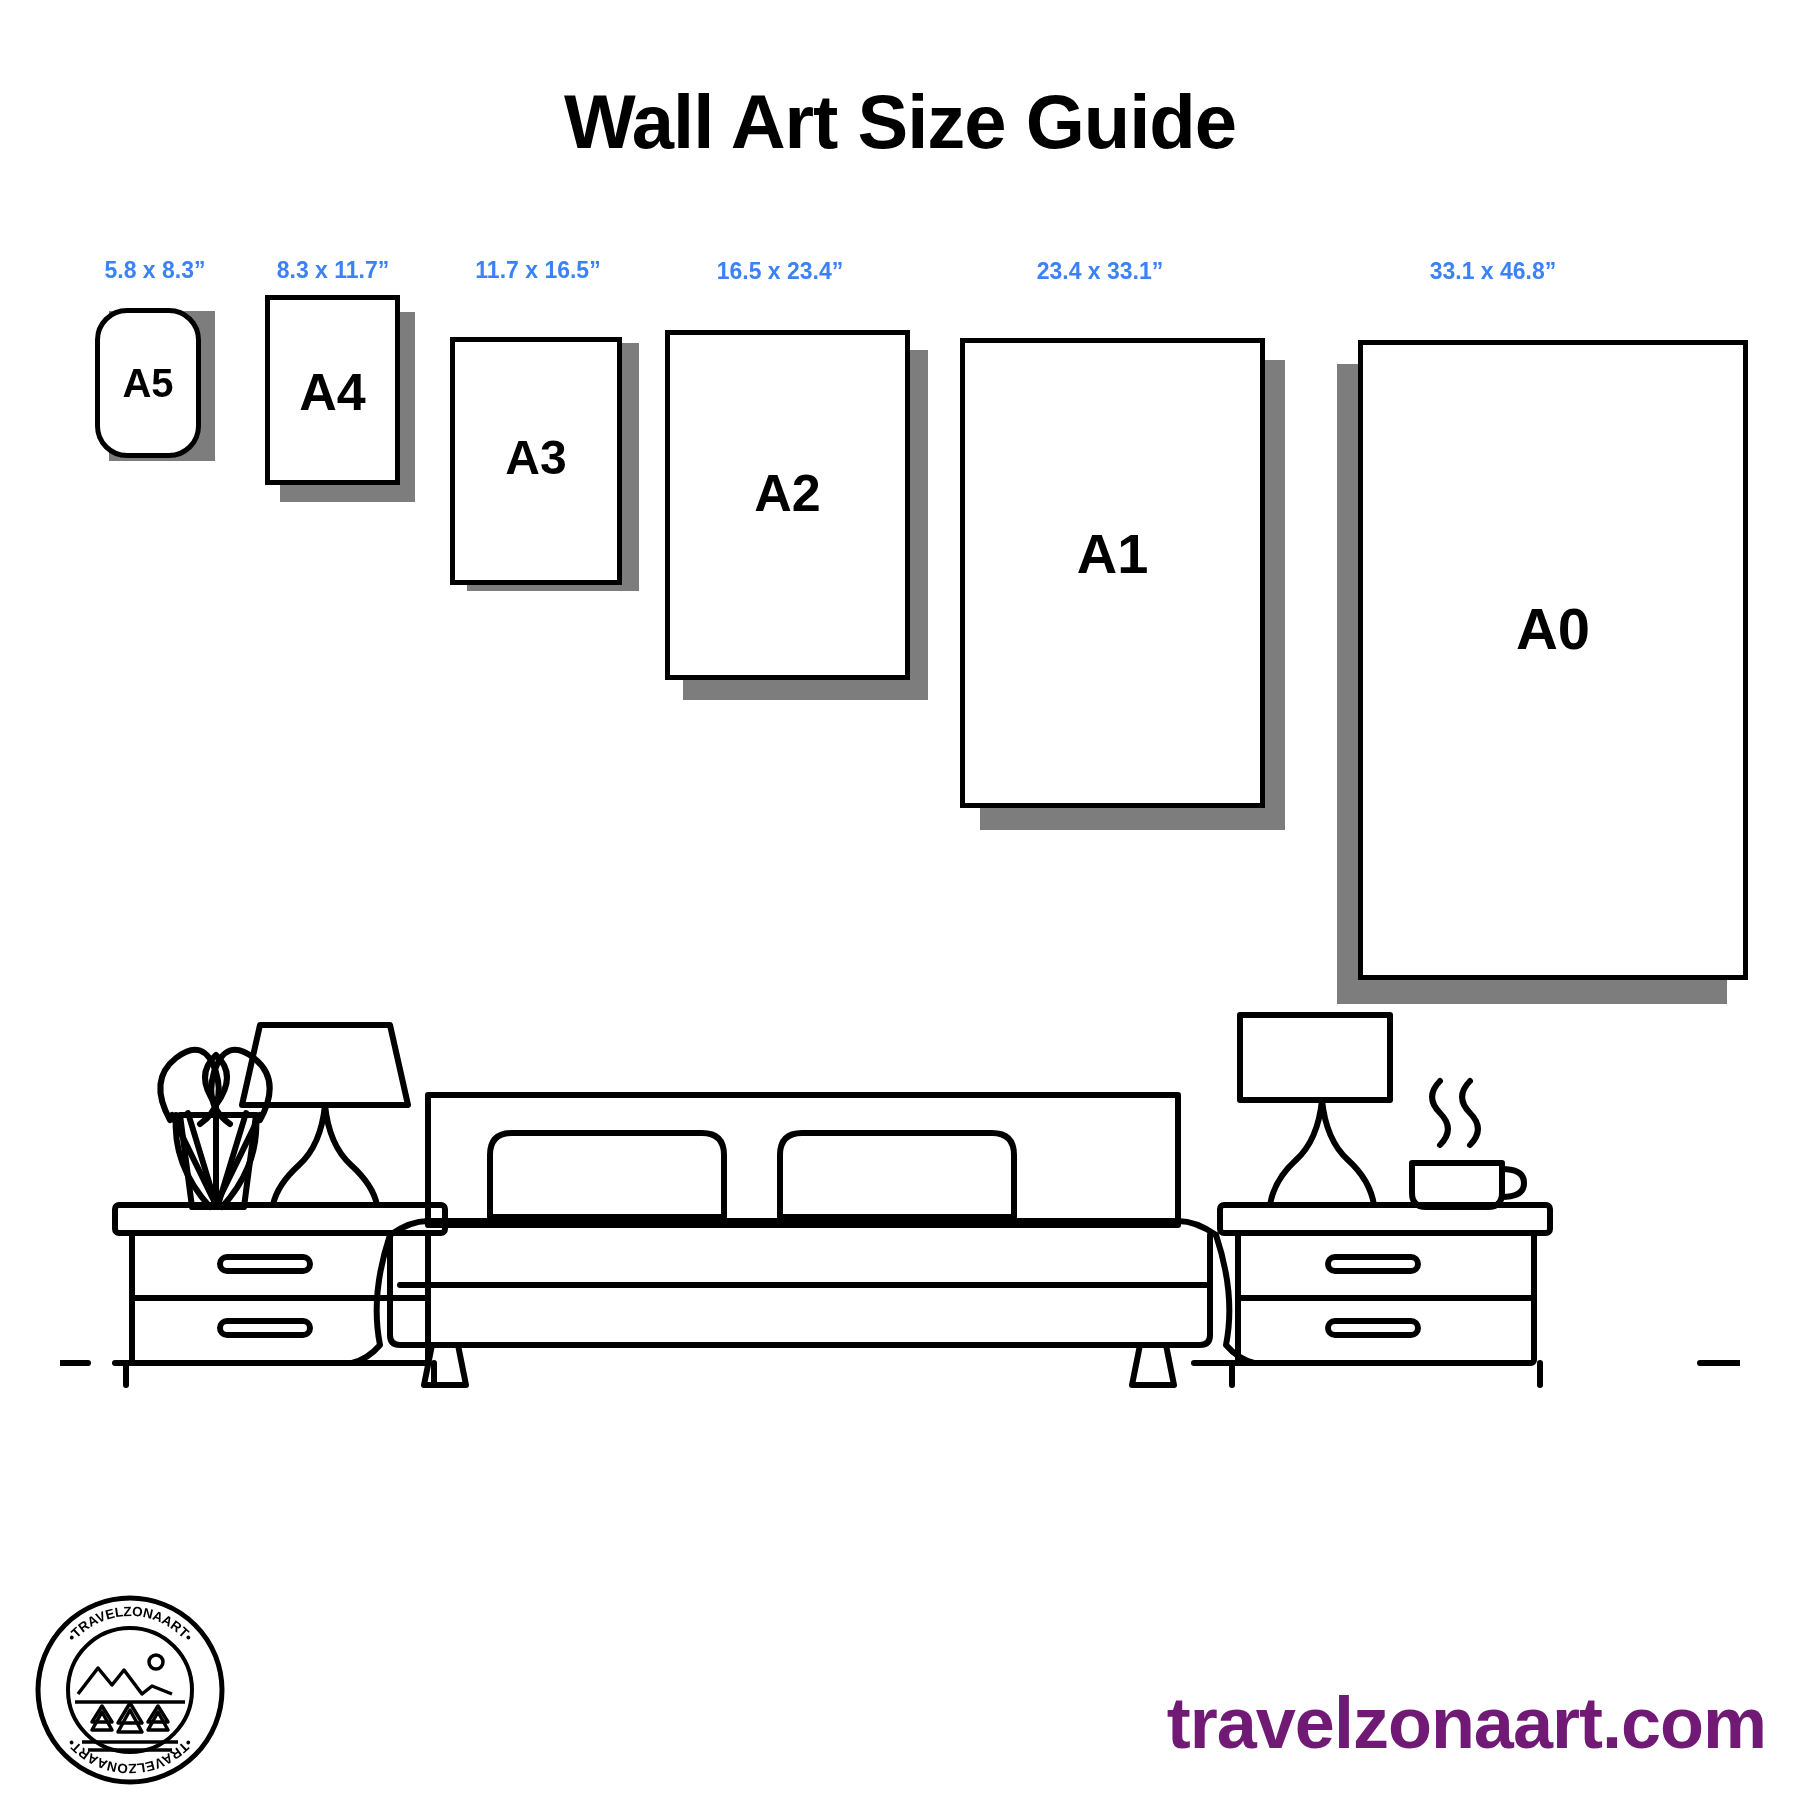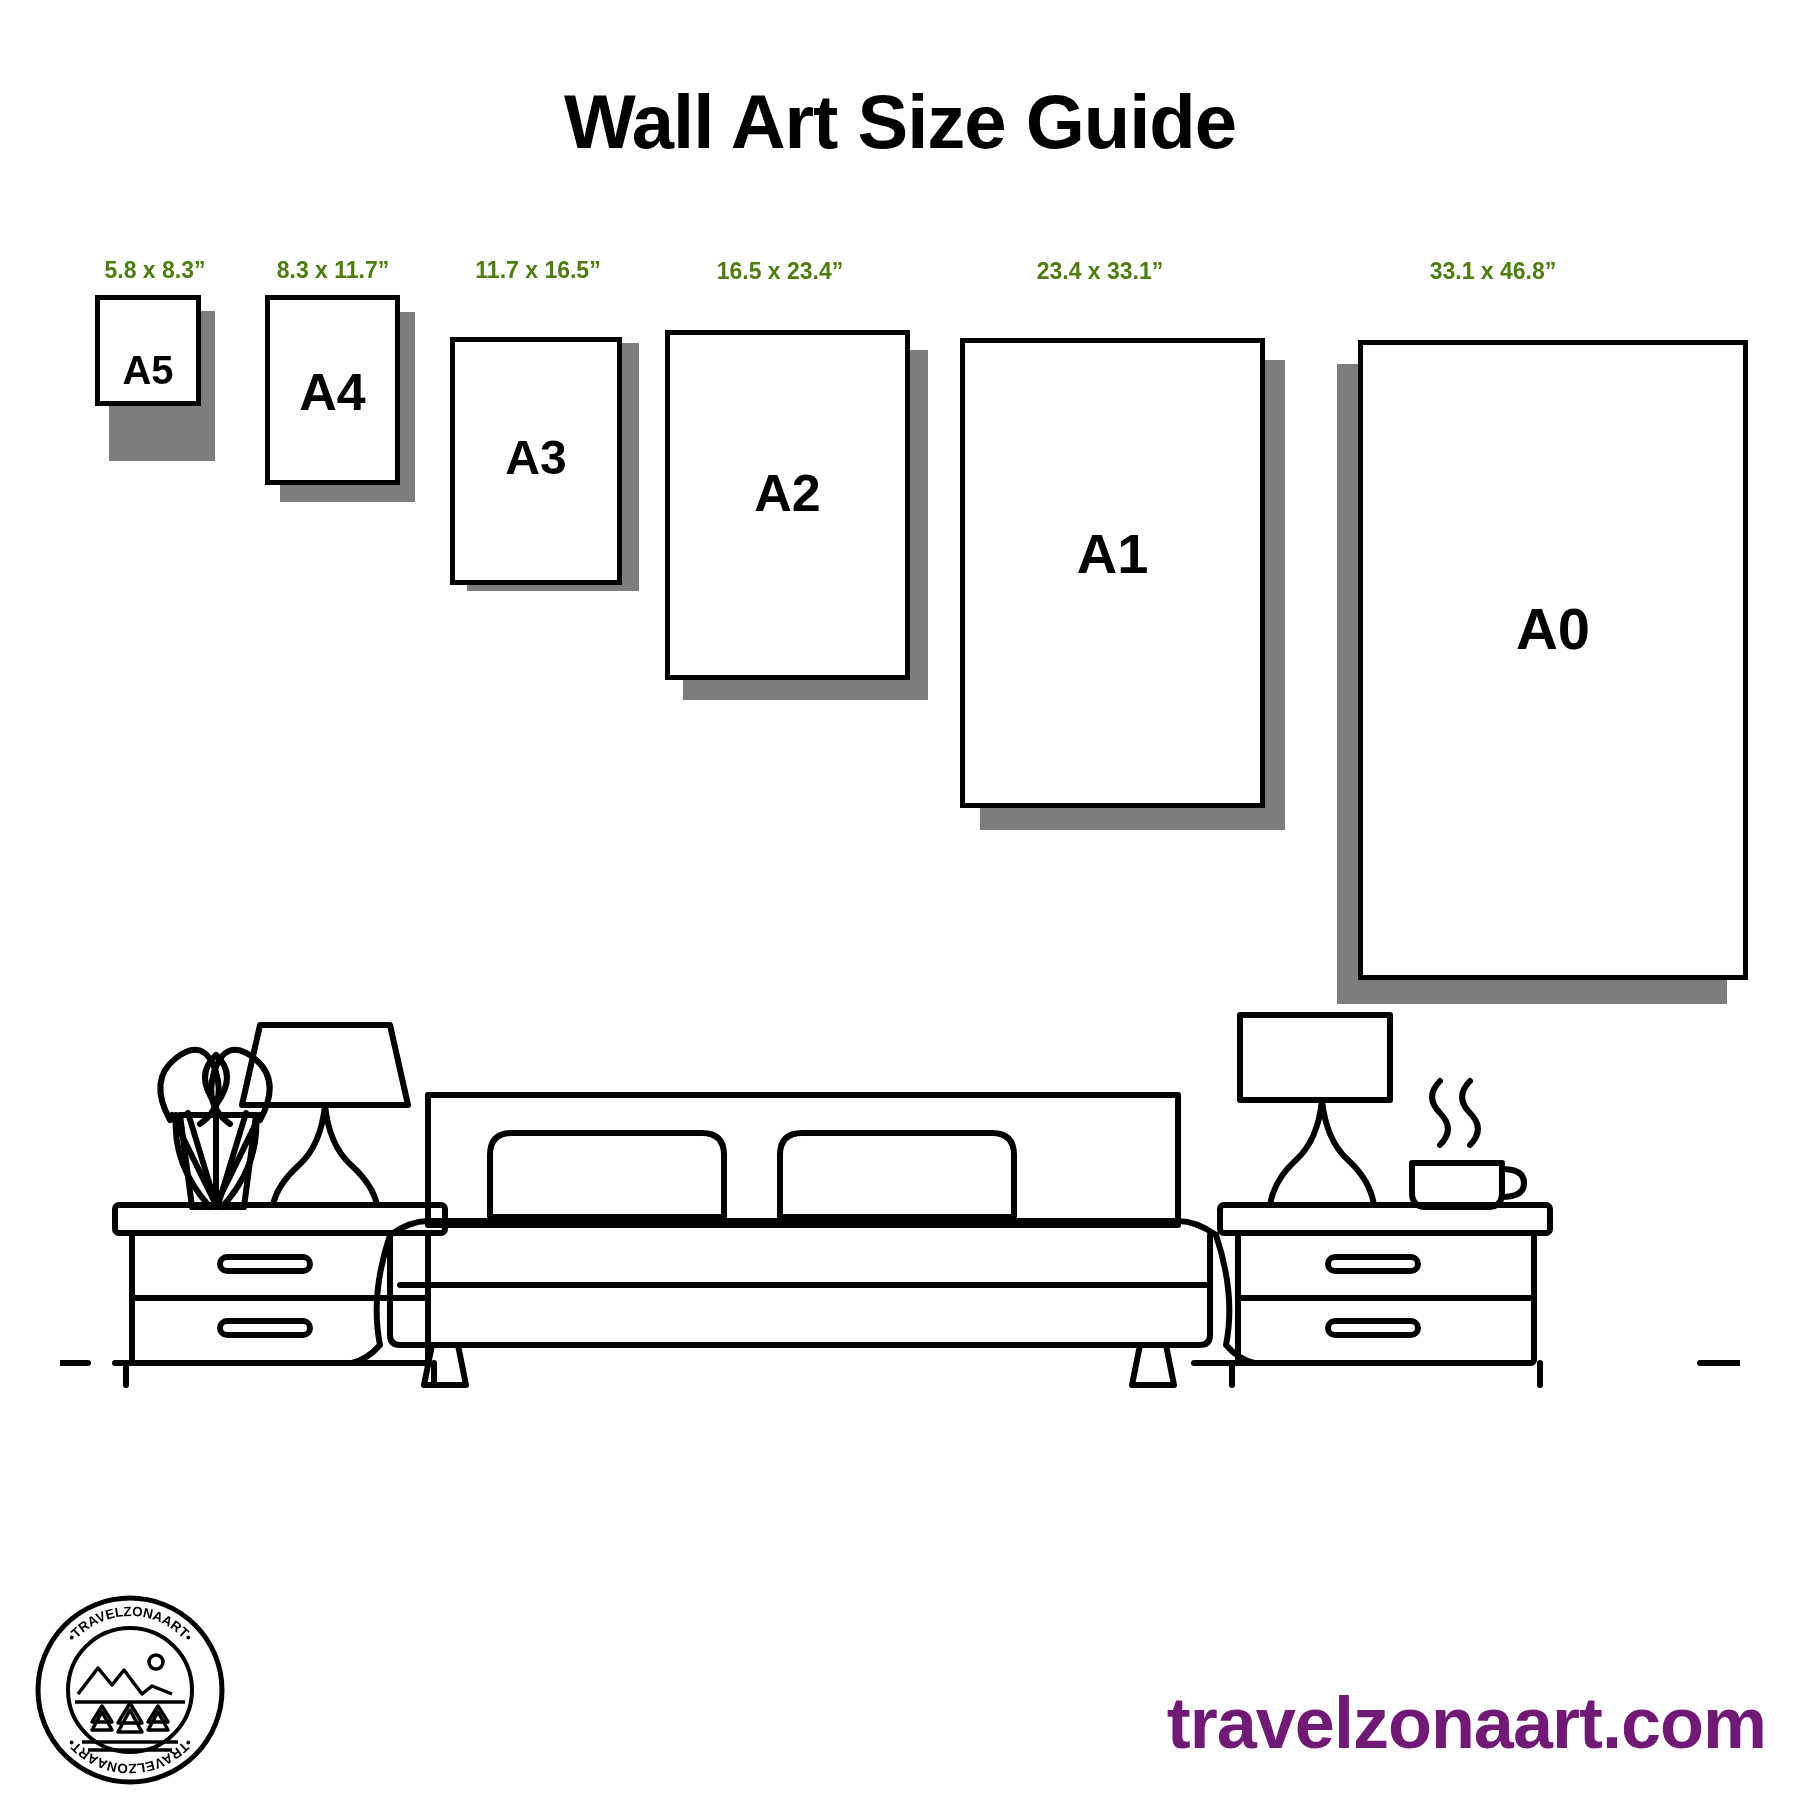--- a/index.html
+++ b/index.html
@@ -39,21 +39,21 @@
   .frame-group {
     position: absolute;
   }
   .frame-label {
     position: absolute;
     left: 0;
     width: 100%;
     text-align: center;
     font-size: 23px;
     font-weight: bold;
-    color: #4d7c0f;
+    color: #3b82f6;
     white-space: nowrap;
   }
   .frame-shadow {
     position: absolute;
     background: #7d7d7d;
   }
   .frame-box {
     position: absolute;
     background: #ffffff;
     border: 5px solid #000000;
@@ -100,21 +100,21 @@
 </head>
 <body>
 
 <div id="page-title">Wall Art Size Guide</div>
 
 <div id="frames">
 
   <div class="frame-group" style="left:95px; top:295px; width:120px; height:190px;">
     <div class="frame-label" style="top:-38px;">5.8 x 8.3”</div>
     <div class="frame-shadow" style="left:14px; top:16px; width:106px; height:150px;"></div>
-    <div class="frame-box" style="left:0; top:0; width:106px; height:111px;">
+    <div class="frame-box" style="left:0; top:13px; width:106px; height:150px;border-radius:32px;">
       <div class="frame-name" style="top:48px; font-size:40px;">A5</div>
     </div>
   </div>
 
   <div class="frame-group" style="left:265px; top:295px; width:160px; height:230px;">
     <div class="frame-label" style="top:-38px; left:-12px; width:160px;">8.3 x 11.7”</div>
     <div class="frame-shadow" style="left:15px; top:17px; width:135px; height:190px;"></div>
     <div class="frame-box" style="left:0; top:0; width:135px; height:190px;">
       <div class="frame-name" style="top:62px; font-size:52px;">A4</div>
     </div>

